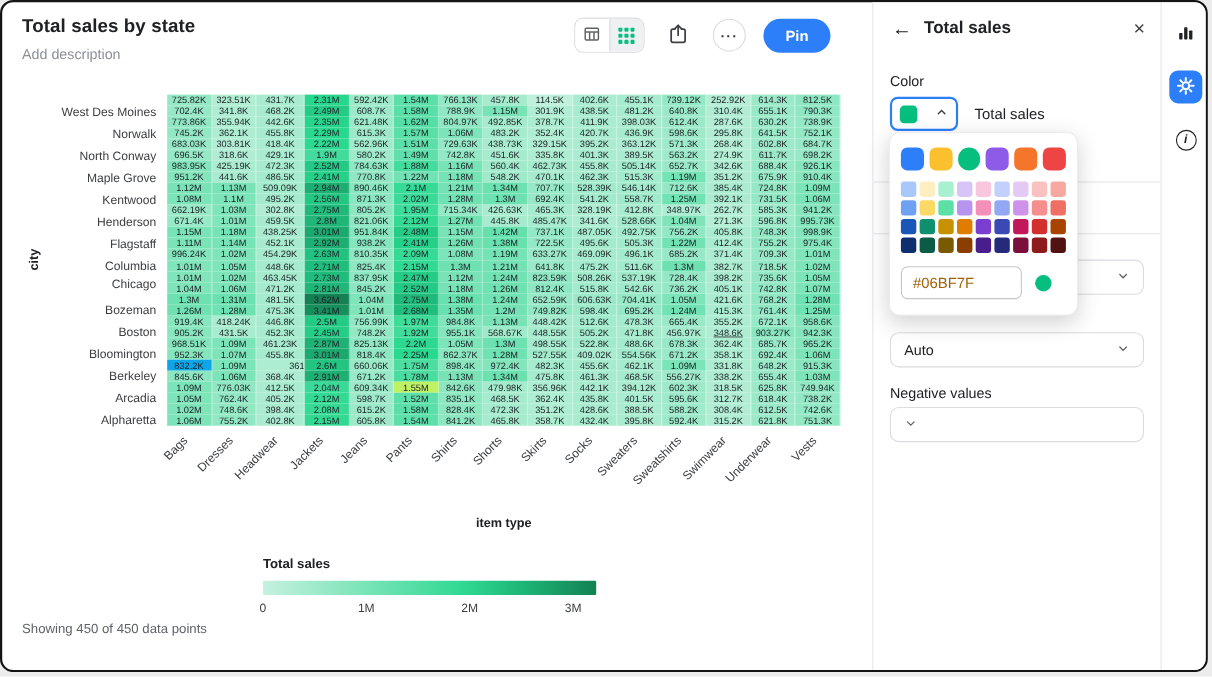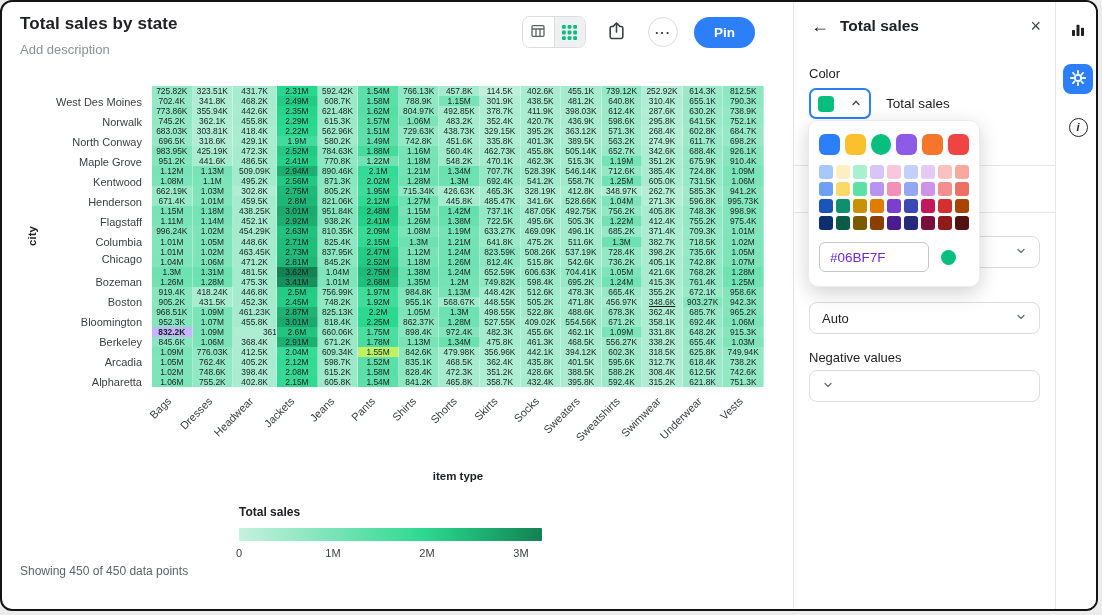--- a/index.html
+++ b/index.html
@@ -75,21 +75,21 @@
            border:1px solid #ececec; border-radius:10px; padding:13px 10px 14px 10px;
            box-shadow:0 6px 20px rgba(0,0,0,.18); }
   .main-colors { display:flex; gap:5px; }
   .main-colors .sw { width:21px; height:21px; border-radius:6px; cursor:pointer; }
   .main-colors .sw.selected { border-radius:50%; }
   .palette { margin-top:10px; }
   .palette-row { display:flex; gap:3px; margin-bottom:3px; }
   .palette-row .pc { width:14px; height:14px; border-radius:3px; cursor:pointer; }
   .hex-row { display:flex; align-items:center; margin-top:12px; }
   .hex-input { width:110px; height:30px; border:1px solid #c4c7c5; border-radius:6px;
-               font-size:13.5px; color:#6d28d9; padding-left:10px; line-height:28px;
+               font-size:13.5px; color:#a16207; padding-left:10px; line-height:28px;
                font-family:"Liberation Sans", sans-serif; }
   .hex-dot { width:15px; height:15px; border-radius:50%; margin-left:12px; }
 
   
   .strip { position:absolute; left:1053px; top:0; width:45px; height:100%;
            border-left:1px solid var(--panel-border); background:#fff;
            display:flex; flex-direction:column; align-items:center; padding-top:14px; gap:18px; }
   .strip-btn { background:none; border:none; cursor:pointer; width:30px; height:30px;
                display:flex; align-items:center; justify-content:center; }
   .strip-btn.active { background:var(--accent); border-radius:8px; }
@@ -311,21 +311,21 @@
         <div class="hm-cell" style="background: rgb(164, 235, 205);">495.2K</div>
         <div class="hm-cell" style="background: rgb(34, 199, 130);">2.56M</div>
         <div class="hm-cell" style="background: rgb(138, 230, 192);">871.3K</div>
         <div class="hm-cell" style="background: rgb(58, 218, 152);">2.02M</div>
         <div class="hm-cell" style="background: rgb(110, 226, 178);">1.28M</div>
         <div class="hm-cell" style="background: rgb(109, 225, 177);">1.3M</div>
         <div class="hm-cell" style="background: rgb(151, 232, 198);">692.4K</div>
         <div class="hm-cell" style="background: rgb(161, 234, 204);">541.2K</div>
         <div class="hm-cell" style="background: rgb(160, 234, 203);">558.7K</div>
         <div class="hm-cell" style="background: rgb(112, 226, 179);">1.25M</div>
-        <div class="hm-cell" style="background: rgb(171, 236, 209);">605.0K</div>
+        <div class="hm-cell" style="background: rgb(171, 236, 209);">392.1K</div>
         <div class="hm-cell" style="background: rgb(148, 232, 197);">731.5K</div>
         <div class="hm-cell" style="background: rgb(125, 228, 185);">1.06M</div>
         <div class="hm-cell" style="background: rgb(153, 233, 199);">662.19K</div>
         <div class="hm-cell" style="background: rgb(128, 228, 186);">1.03M</div>
         <div class="hm-cell" style="background: rgb(177, 237, 212);">302.8K</div>
         <div class="hm-cell" style="background: rgb(31, 186, 122);">2.75M</div>
         <div class="hm-cell" style="background: rgb(143, 231, 194);">805.2K</div>
         <div class="hm-cell" style="background: rgb(63, 219, 154);">1.95M</div>
         <div class="hm-cell" style="background: rgb(149, 232, 197);">715.34K</div>
         <div class="hm-cell" style="background: rgb(169, 236, 208);">426.63K</div>
@@ -524,21 +524,21 @@
         <div class="hm-cell" style="background: rgb(41, 217, 144);">2.25M</div>
         <div class="hm-cell" style="background: rgb(139, 230, 192);">862.37K</div>
         <div class="hm-cell" style="background: rgb(110, 226, 178);">1.28M</div>
         <div class="hm-cell" style="background: rgb(162, 234, 204);">527.55K</div>
         <div class="hm-cell" style="background: rgb(170, 236, 208);">409.02K</div>
         <div class="hm-cell" style="background: rgb(160, 234, 203);">554.56K</div>
         <div class="hm-cell" style="background: rgb(152, 233, 199);">671.2K</div>
         <div class="hm-cell" style="background: rgb(173, 237, 210);">358.1K</div>
         <div class="hm-cell" style="background: rgb(151, 232, 198);">692.4K</div>
         <div class="hm-cell" style="background: rgb(125, 228, 185);">1.06M</div>
-        <div class="hm-cell" style="background: #c4b5fd; font-weight: bold;">832.2K</div>
+        <div class="hm-cell" style="background: #0ea5e9;">832.2K</div>
         <div class="hm-cell" style="background: rgb(123, 228, 184);">1.09M</div>
         <div class="hm-cell" style="background: rgb(173, 237, 210); padding-left: 43px;">361.2K</div>
         <div class="hm-cell" style="background: rgb(34, 196, 128);">2.6M</div>
         <div class="hm-cell" style="background: rgb(153, 233, 199);">660.06K</div>
         <div class="hm-cell" style="background: rgb(77, 221, 161);">1.75M</div>
         <div class="hm-cell" style="background: rgb(137, 230, 191);">898.4K</div>
         <div class="hm-cell" style="background: rgb(132, 229, 188);">972.4K</div>
         <div class="hm-cell" style="background: rgb(165, 235, 206);">482.3K</div>
         <div class="hm-cell" style="background: rgb(167, 235, 207);">455.6K</div>
         <div class="hm-cell" style="background: rgb(166, 235, 206);">462.1K</div>

